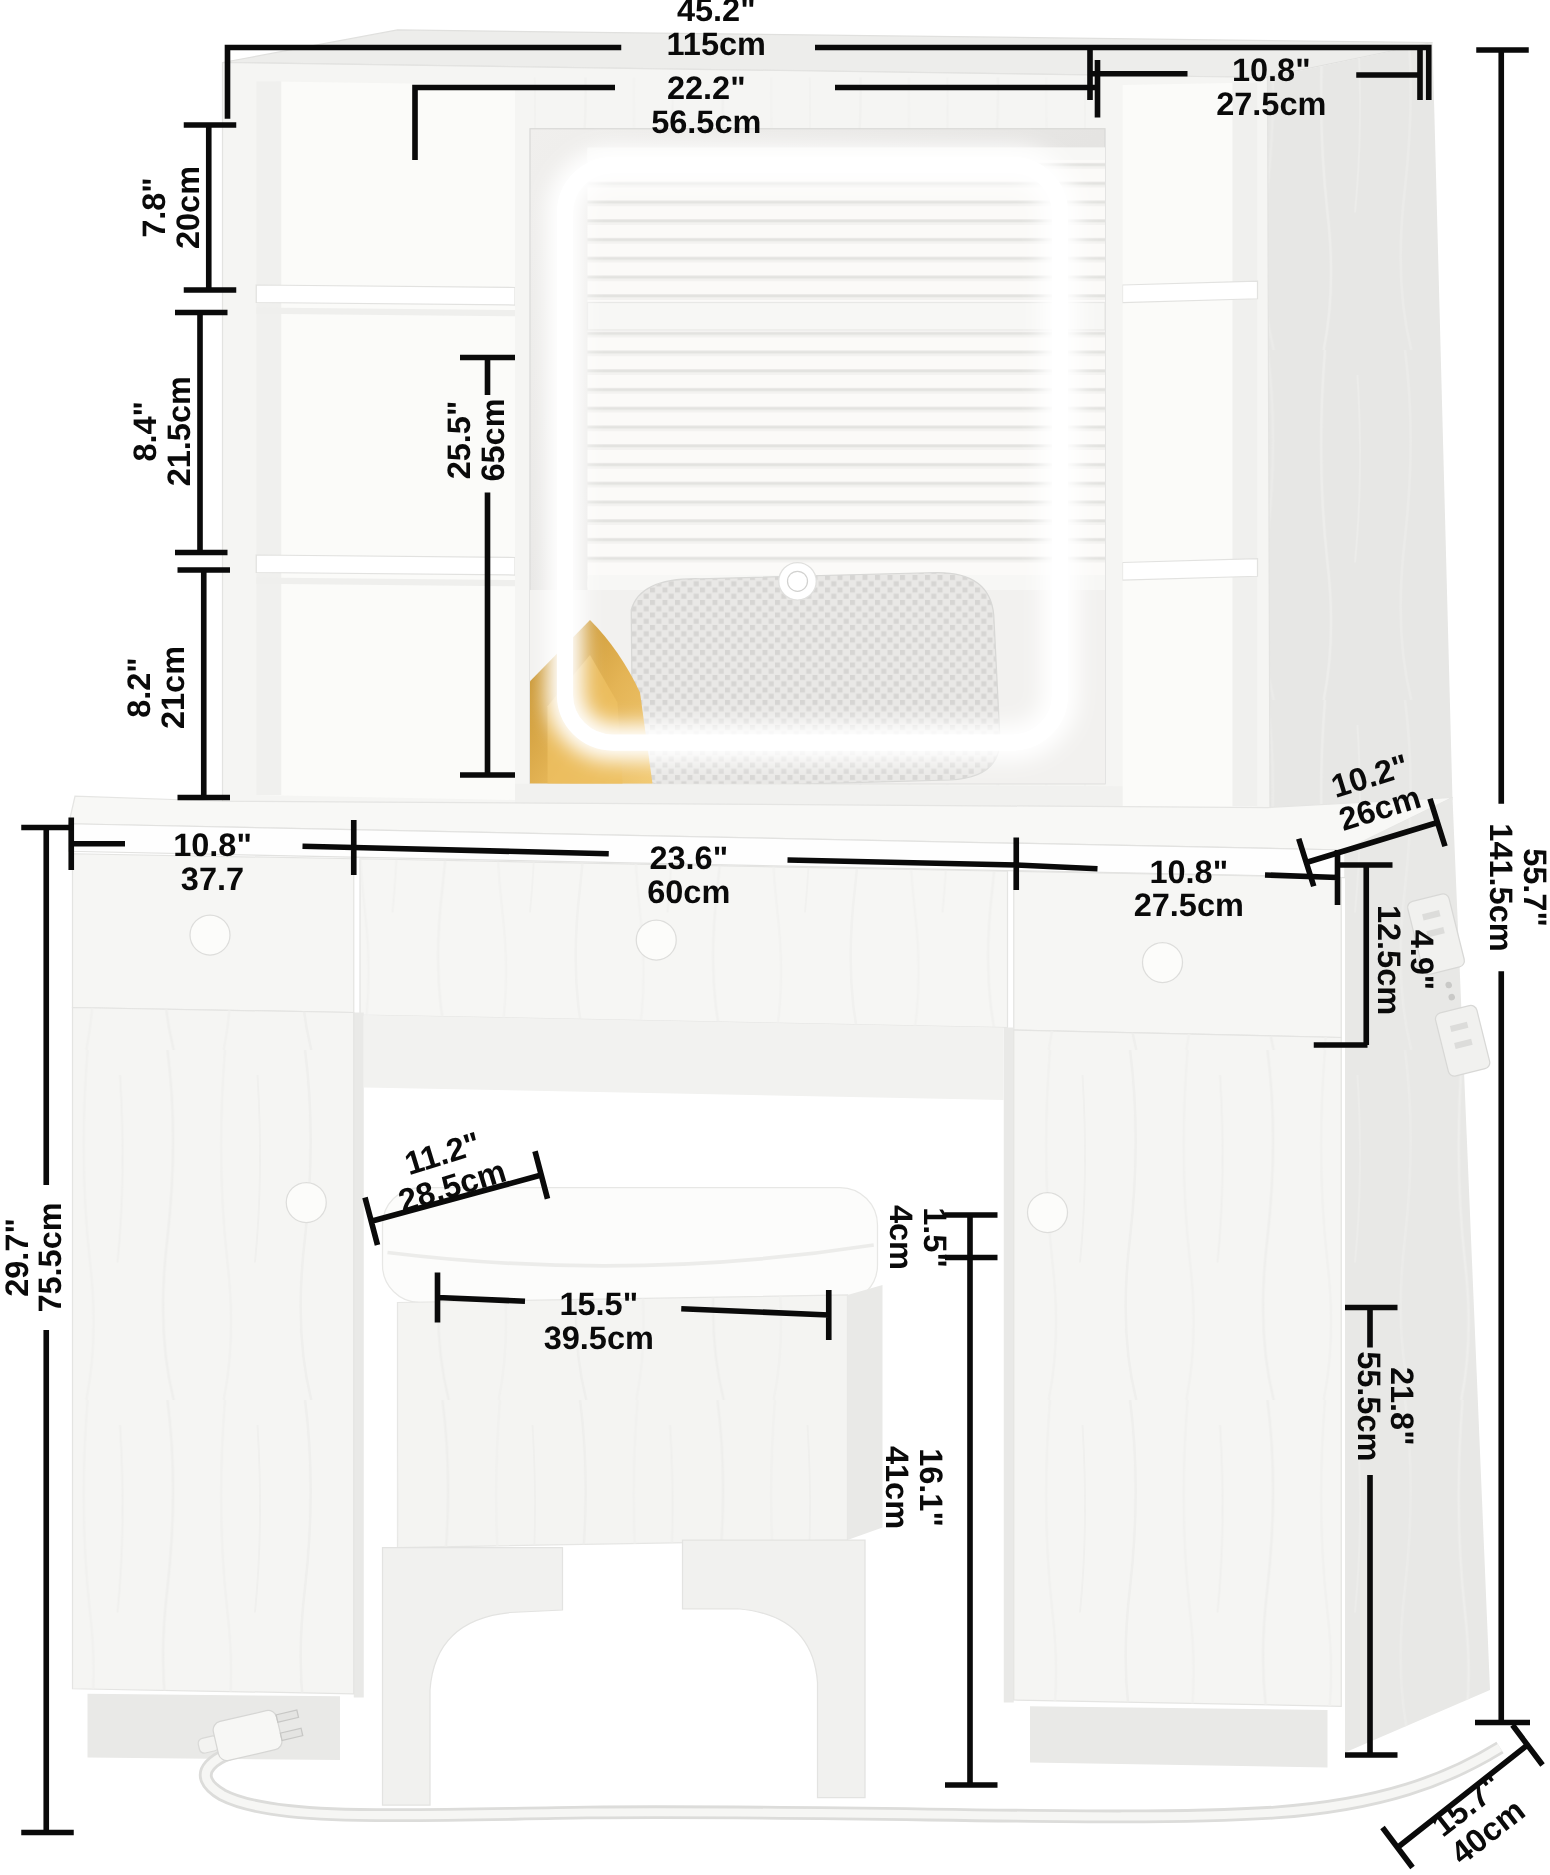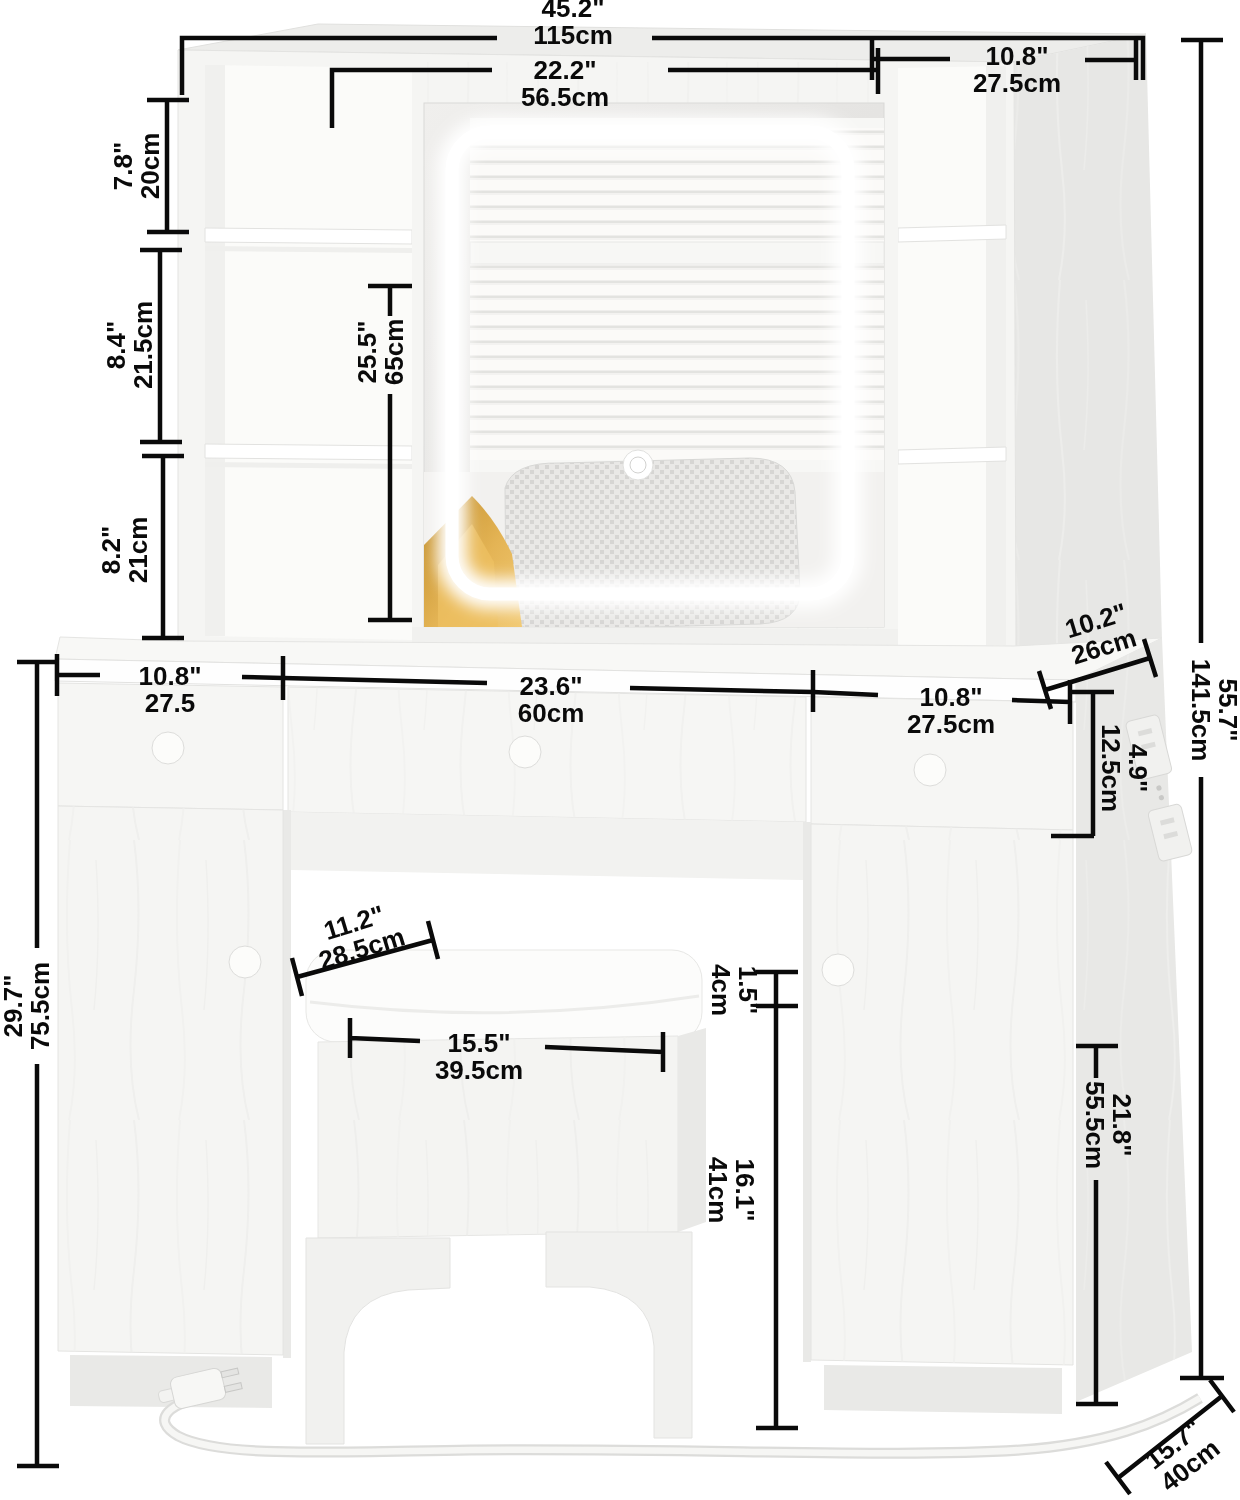--- a/index.html
+++ b/index.html
@@ -205,21 +205,21 @@
 <div class="dim" style="left:1100px;top:634px;transform:translate(-50%,-50%) rotate(-17deg);">
   <span>10.2"</span>
   <span>26cm</span>
 </div>
 <div class="dim" style="left:1214px;top:710px;transform:translate(-50%,-50%) rotate(90deg);">
   <span>55.7"</span>
   <span>141.5cm</span>
 </div>
 <div class="dim" style="left:170px;top:690px;transform:translate(-50%,-50%);">
   <span>10.8"</span>
-  <span>27.5</span>
+  <span>37.7</span>
 </div>
 <div class="dim" style="left:551px;top:700px;transform:translate(-50%,-50%);">
   <span>23.6"</span>
   <span>60cm</span>
 </div>
 <div class="dim" style="left:951px;top:711px;transform:translate(-50%,-50%);">
   <span>10.8"</span>
   <span>27.5cm</span>
 </div>
 <div class="dim" style="left:1124px;top:768px;transform:translate(-50%,-50%) rotate(90deg);">

